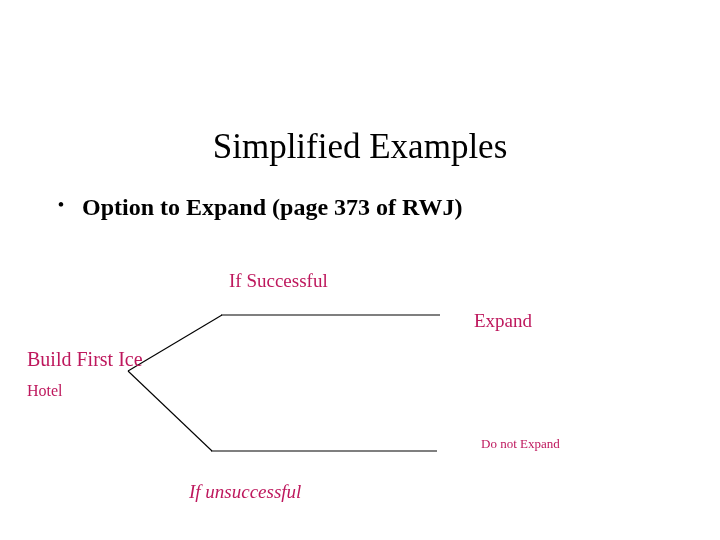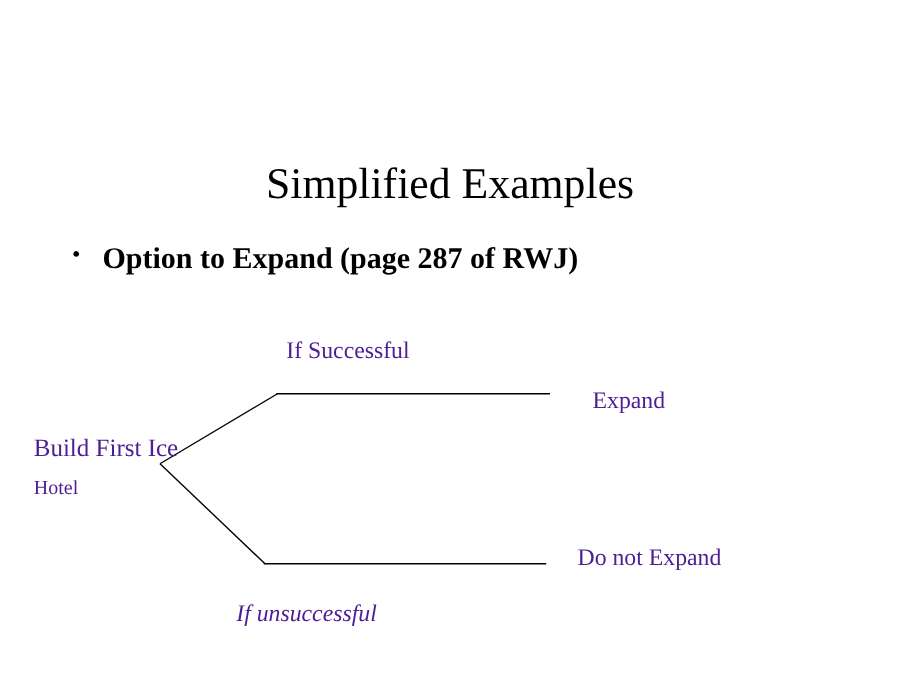--- a/index.html
+++ b/index.html
@@ -55,21 +55,21 @@
     color: #000000;
   }
   .bullet-text {
     white-space: nowrap;
   }
 
   
   .dlabel {
     position: absolute;
     white-space: nowrap;
-    color: #4c1d95;
+    color: #be185d;
     line-height: 1.0;
   }
   .lbl-if-successful {
     left: 229px;
     top: 243px;
     font-size: 19px;
   }
   .lbl-expand {
     left: 474px;
     top: 283px;
@@ -79,23 +79,23 @@
     left: 27px;
     top: 321px;
     font-size: 20px;
   }
   .lbl-build-2 {
     left: 27px;
     top: 355px;
     font-size: 16px;
   }
   .lbl-do-not-expand {
-    left: 462px;
+    left: 481px;
     top: 409px;
-    font-size: 19px;
+    font-size: 13px;
   }
   .lbl-if-unsuccessful {
     left: 189px;
     top: 454px;
     font-size: 19px;
     font-style: italic;
   }
 
   #tree-svg {
     position: absolute;
@@ -123,21 +123,21 @@
 </style>
 </head>
 <body>
 
 <div id="slide">
 
   <h1 class="slide-title">Simplified Examples</h1>
 
   <div class="bullet-row">
     <span class="bullet-glyph">•</span>
-    <span class="bullet-text">Option to Expand (page 287 of RWJ)</span>
+    <span class="bullet-text">Option to Expand (page 373 of RWJ)</span>
   </div>
 
   <svg id="tree-svg" viewBox="0 0 720 540" xmlns="http://www.w3.org/2000/svg">
     <line x1="128" y1="343" x2="222" y2="287"></line>
     <line x1="221" y1="287" x2="440" y2="287"></line>
     <line x1="128" y1="343" x2="212" y2="423"></line>
     <line x1="211" y1="423" x2="437" y2="423"></line>
   </svg>
 
   <div class="dlabel lbl-if-successful">If Successful</div>

